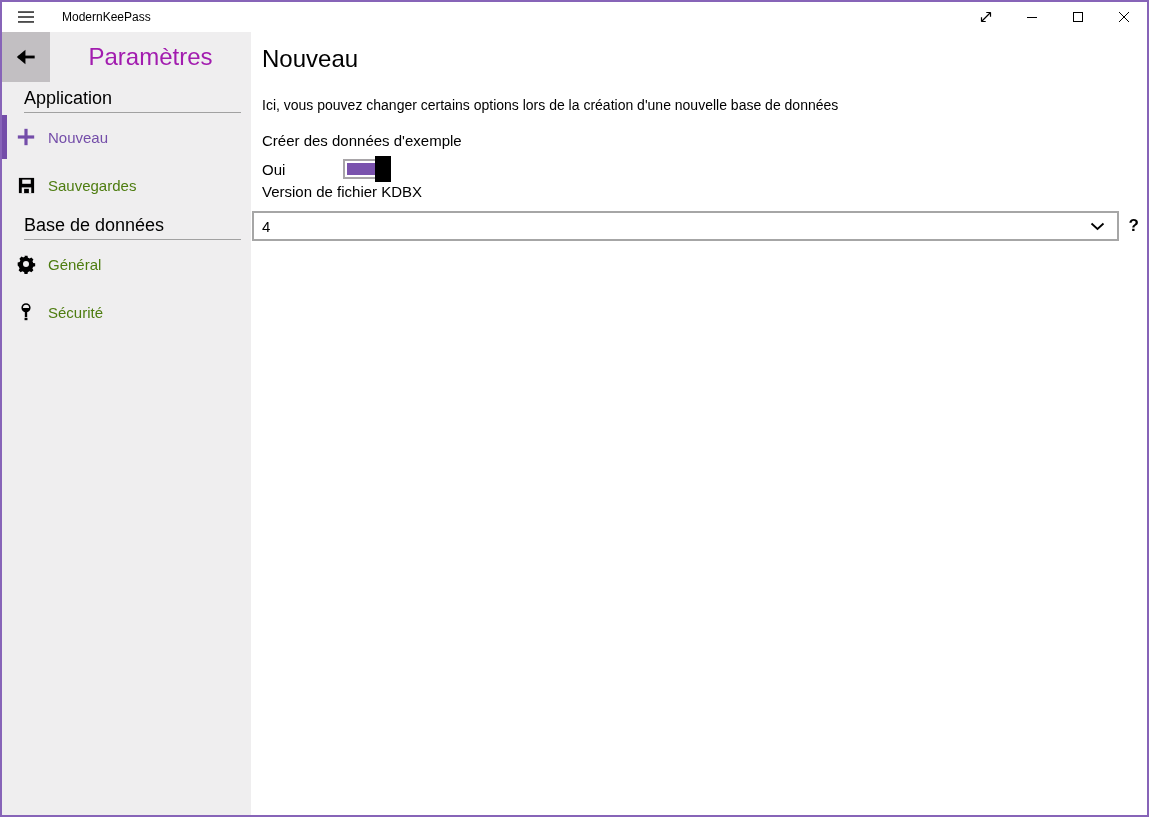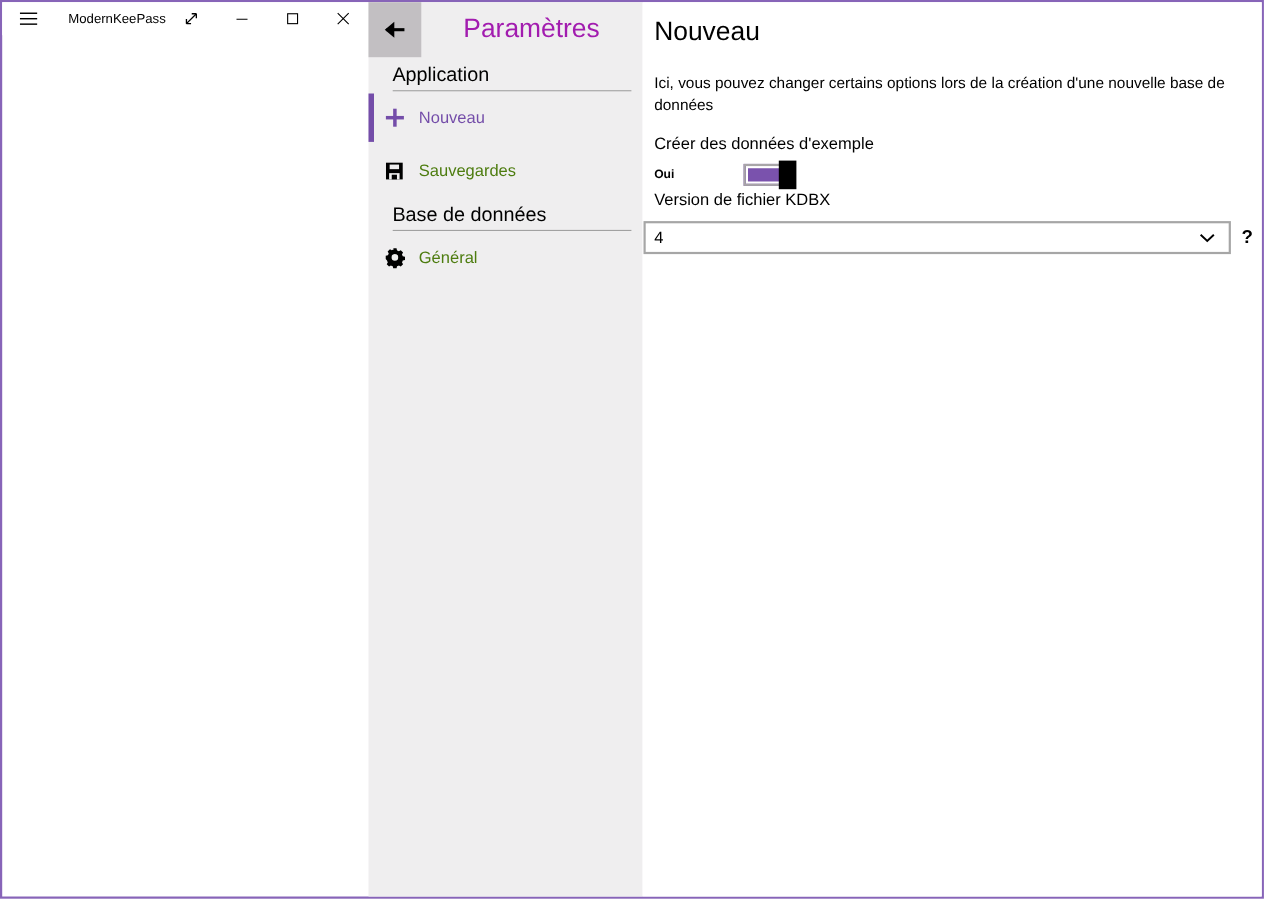--- a/index.html
+++ b/index.html
@@ -12,21 +12,21 @@
   *{box-sizing:border-box;}
   html,body{margin:0;padding:0;}
   body{
     width:1149px;height:817px;
     font-family:"Liberation Sans","DejaVu Sans",sans-serif;
     color:#000;background:#fff;overflow:hidden;
   }
   .window{
     position:relative;width:1149px;height:817px;
     border:2px solid var(--window-border);
-    display:flex;background:#fff;
+    display:flex;flex-direction:column;background:#fff;
   }
   
   .titlebar{height:30px;flex:0 0 auto;display:flex;align-items:center;background:#fff;}
   .titlebar-menu-btn{width:48px;height:30px;display:flex;align-items:center;justify-content:center;cursor:pointer;}
   .titlebar-title{font-size:12px;margin-left:12px;color:#000;white-space:nowrap;}
   .titlebar-controls{margin-left:auto;display:flex;}
   .caption-btn{width:46px;height:30px;display:flex;align-items:center;justify-content:center;cursor:pointer;}
   
   .app-body{flex:1;display:flex;min-height:0;}
   .sidebar{width:249px;flex:0 0 auto;background:var(--sidebar-bg);position:relative;display:flex;flex-direction:column;}
@@ -39,21 +39,21 @@
   .nav-icon{width:20px;height:20px;flex:0 0 auto;display:flex;align-items:center;justify-content:center;color:#000;}
   .nav-item.active .nav-icon,.nav-item.active .nav-label{color:var(--accent);}
   .nav-label{margin-left:12px;font-size:15px;color:#4d7c0f;}
   
   .main{flex:1;min-width:0;background:#fff;padding:12px 6px 0 11px;}
   .main-title{font-size:24px;line-height:30px;font-weight:400;margin:0;}
   .main-desc{font-size:14px;line-height:20px;margin-top:21px;}
   .field-label{font-size:15px;line-height:20px;}
   .sample-label{margin-top:16px;}
   .toggle-row{margin-top:5px;display:flex;align-items:center;height:26px;}
-  .toggle-state{font-size:11px;font-weight:bold;width:81px;flex:0 0 auto;}
+  .toggle-state{font-size:15px;font-weight:normal;width:81px;flex:0 0 auto;}
   .toggle{position:relative;width:46px;height:26px;flex:0 0 auto;cursor:pointer;}
   .toggle-track{position:absolute;left:0;top:3px;width:44px;height:20px;border:2px solid #a8a5a8;background:var(--toggle-fill);box-shadow:inset 0 0 0 2px #fff;}
   .toggle-thumb{position:absolute;right:-2px;top:0;width:16px;height:26px;background:#000;}
   .kdbx-label{}
   .combo-row{margin-top:9px;margin-left:-10px;display:flex;align-items:center;}
   .combobox{flex:1;height:30px;border:2px solid #a6a6a6;background:#fff;display:flex;align-items:center;padding:0 12px 0 8px;cursor:pointer;}
   .combobox-value{font-size:15px;flex:1;}
   .help-btn{margin-left:10px;margin-right:2px;font-size:17px;font-weight:600;cursor:pointer;line-height:20px;}
   svg{display:block;}
 </style>
@@ -150,20 +150,31 @@
 
       <div class="nav-item">
         <span class="nav-icon">
           <svg width="20" height="20" viewBox="0 0 24 24" fill="#000">
             <path fill-rule="evenodd" d="M10.2 2h3.6l.5 2.4a7.2 7.2 0 0 1 2 .9l2.1-1.2 2.5 2.5-1.2 2.1a7.2 7.2 0 0 1 .9 2l2.4.5v3.6l-2.4.5a7.2 7.2 0 0 1-.9 2l1.2 2.1-2.5 2.5-2.1-1.2a7.2 7.2 0 0 1-2 .9l-.5 2.4h-3.6l-.5-2.4a7.2 7.2 0 0 1-2-.9l-2.1 1.2-2.5-2.5 1.2-2.1a7.2 7.2 0 0 1-.9-2L2 13.8v-3.6l2.4-.5a7.2 7.2 0 0 1 .9-2L4.1 5.6l2.5-2.5 2.1 1.2a7.2 7.2 0 0 1 2-.9zM12 8.4a3.6 3.6 0 1 0 0 7.2 3.6 3.6 0 0 0 0-7.2z"></path>
           </svg>
         </span>
         <span class="nav-label">Général</span>
       </div>
 
+      <div class="nav-item">
+        <span class="nav-icon">
+          <svg width="20" height="20" viewBox="0 0 22 22">
+            <circle cx="11" cy="6.3" r="4.2" fill="none" stroke="#000" stroke-width="1.7"></circle>
+            <path d="M6.8 6.6 a4.2 4.2 0 0 0 8.4 0 z" fill="#000"></path>
+            <rect x="9.7" y="10.4" width="2.6" height="6.2" fill="#000"></rect>
+            <rect x="9.4" y="17.4" width="3.2" height="2.6" fill="#000"></rect>
+          </svg>
+        </span>
+        <span class="nav-label">Sécurité</span>
+      </div>
     </div>
 
     <div class="main">
       <h1 class="main-title">Nouveau</h1>
       <div class="main-desc">Ici, vous pouvez changer certains options lors de la création d'une nouvelle base de données</div>
 
       <div class="field-label sample-label">Créer des données d'exemple</div>
       <div class="toggle-row">
         <span class="toggle-state">Oui</span>
         <div class="toggle">

